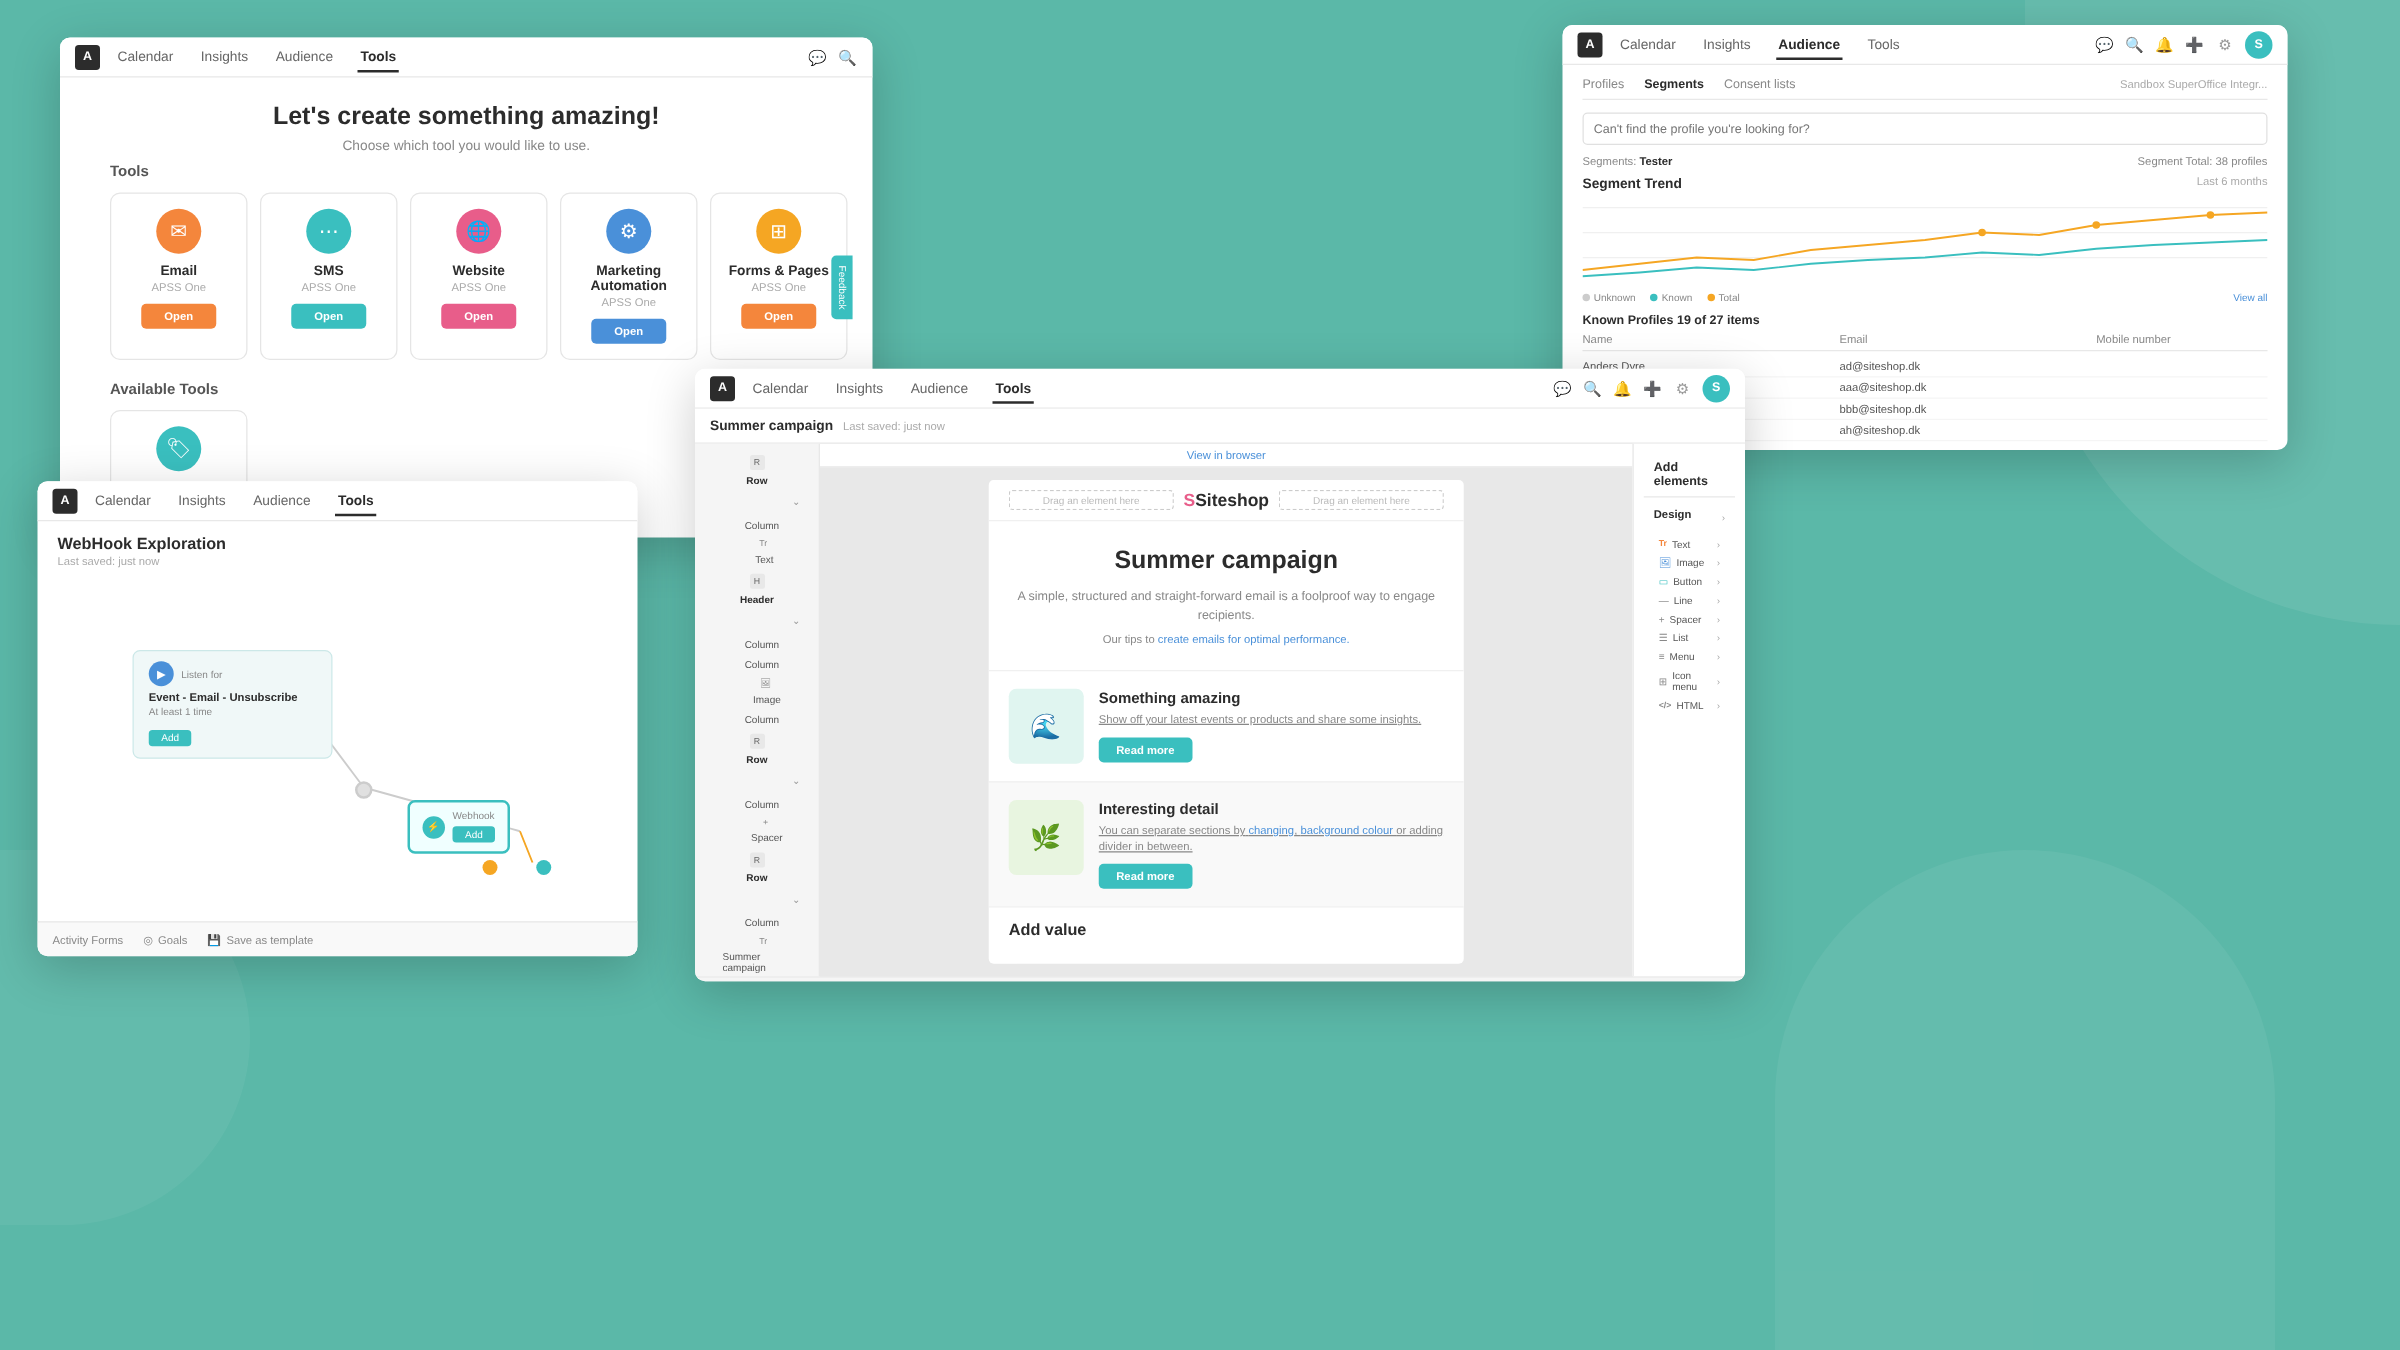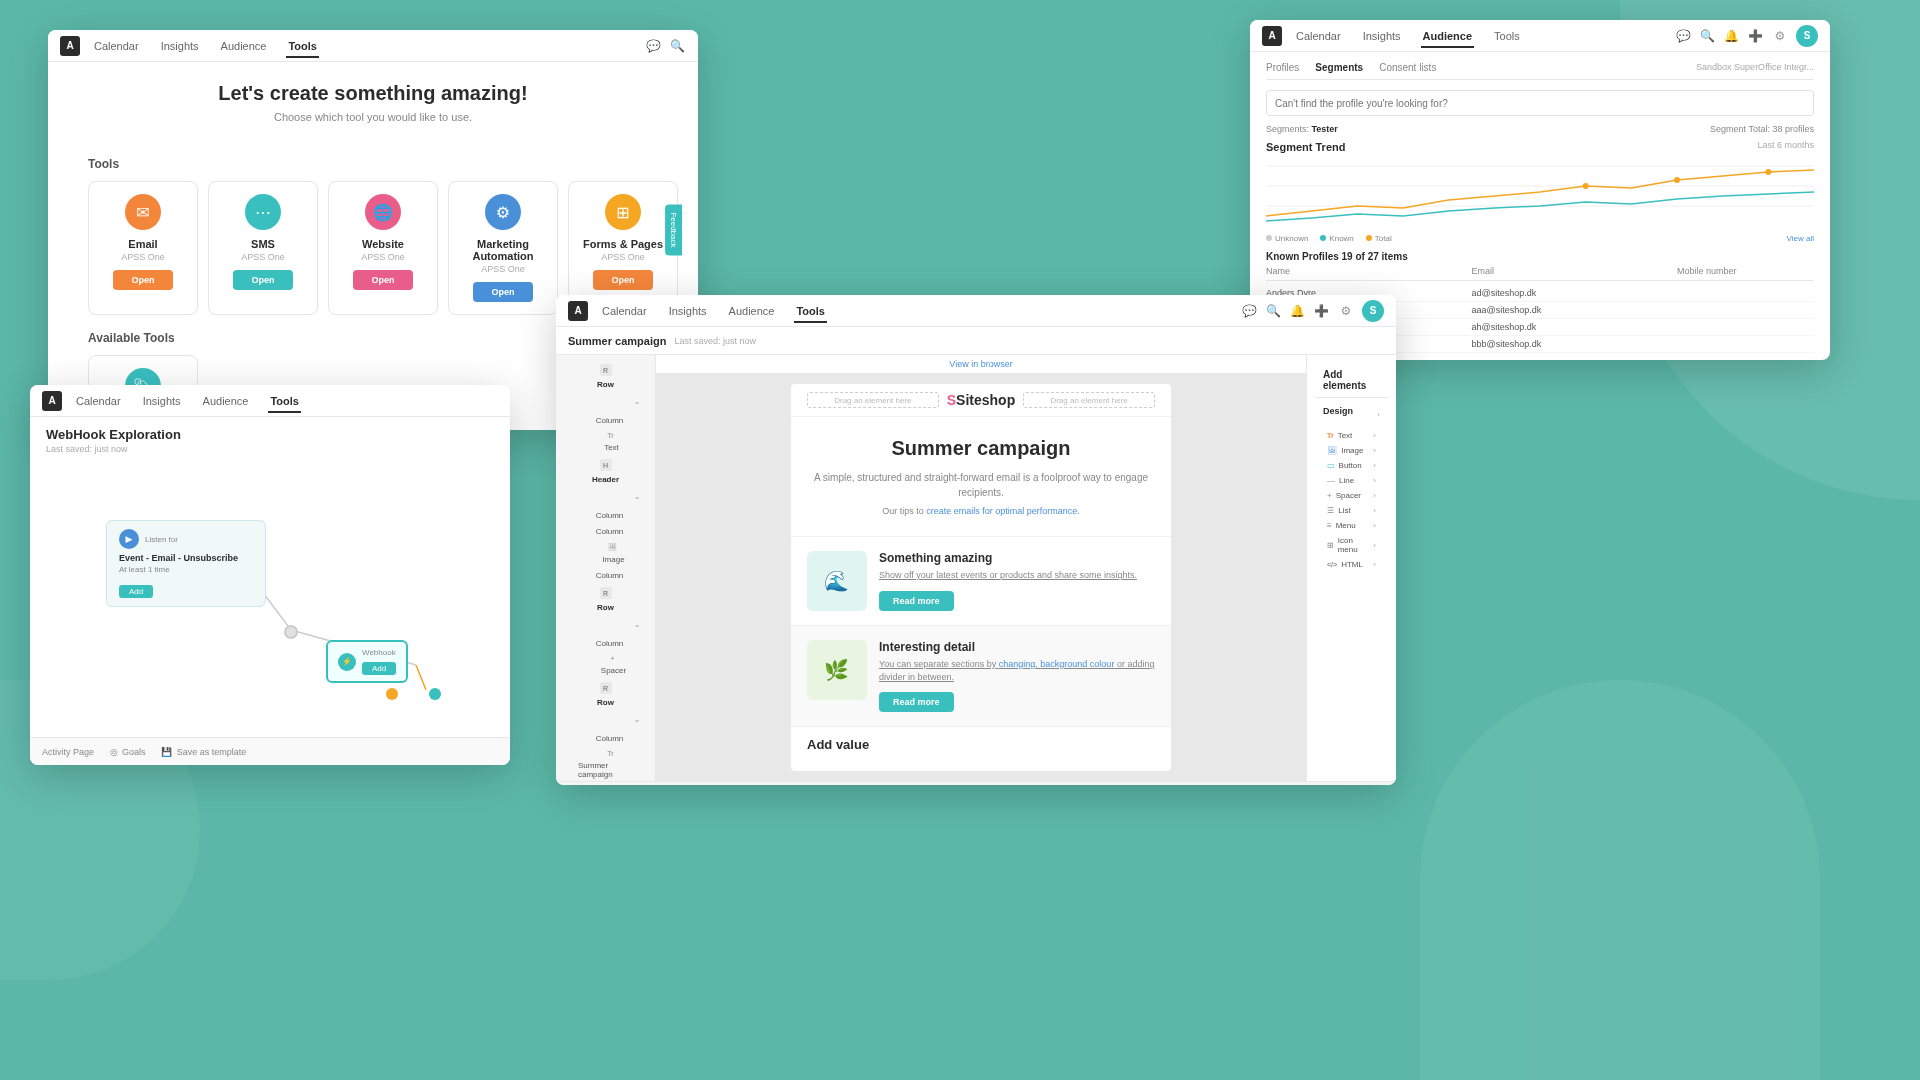--- a/index.html
+++ b/index.html
@@ -106,21 +106,21 @@
     .tools-title {
       font-size: 20px;
       font-weight: 700;
       color: #2c2c2c;
       margin-bottom: 6px;
     }
 
     .tools-subtitle {
       font-size: 11px;
       color: #888;
-      margin-bottom: 34px;
+      margin-bottom: 7px;
     }
 
     .tools-section-label {
       text-align: left;
       font-size: 12px;
       font-weight: 600;
       color: #555;
       margin-bottom: 10px;
     }
 
@@ -879,27 +879,27 @@
         <span class="td">Anders Dyre</span>
         <span class="td">ad@siteshop.dk</span>
         <span class="td"></span>
       </div>
       <div class="table-row">
         <span class="td">Anders Andersen</span>
         <span class="td">aaa@siteshop.dk</span>
         <span class="td"></span>
       </div>
       <div class="table-row">
+        <span class="td">Bertram Bertelsen</span>
+        <span class="td">bbb@siteshop.dk</span>
+        <span class="td"></span>
+      </div>
+      <div class="table-row">
         <span class="td">Apat Håkan</span>
         <span class="td">ah@siteshop.dk</span>
-        <span class="td"></span>
-      </div>
-      <div class="table-row">
-        <span class="td">Bertram Bertelsen</span>
-        <span class="td">bbb@siteshop.dk</span>
         <span class="td"></span>
       </div>
     </div>
   </div>
 </div>
 
 <div class="window" id="window-webhook">
   <div class="window-titlebar">
     <div class="window-logo">A</div>
     <div class="nav-tabs">
@@ -941,21 +941,21 @@
           <button class="flow-btn-green" style="margin-top:2px;">Add</button>
         </div>
       </div>
 
       <div style="position:absolute;left:340px;top:218px;width:12px;height:12px;border-radius:50%;background:#f5a623;"></div>
       <div style="position:absolute;left:383px;top:218px;width:12px;height:12px;border-radius:50%;background:#3abfbf;"></div>
     </div>
 
     <div class="window-bottom-bar">
       <div class="bottom-bar-item">
-        <span>Activity Page</span>
+        <span>Activity Forms</span>
       </div>
       <div class="bottom-bar-item">
         <span>◎</span>
         <span>Goals</span>
       </div>
       <div class="bottom-bar-item">
         <span>💾</span>
         <span>Save as template</span>
       </div>
     </div>

